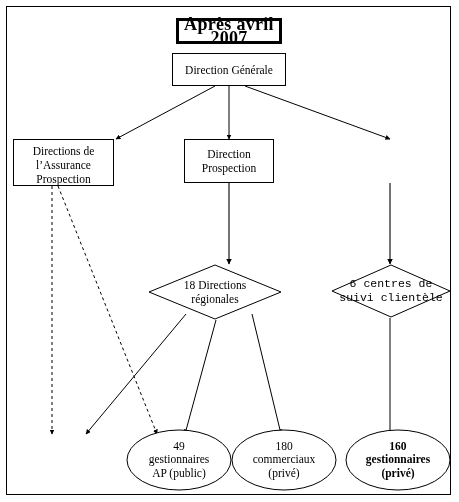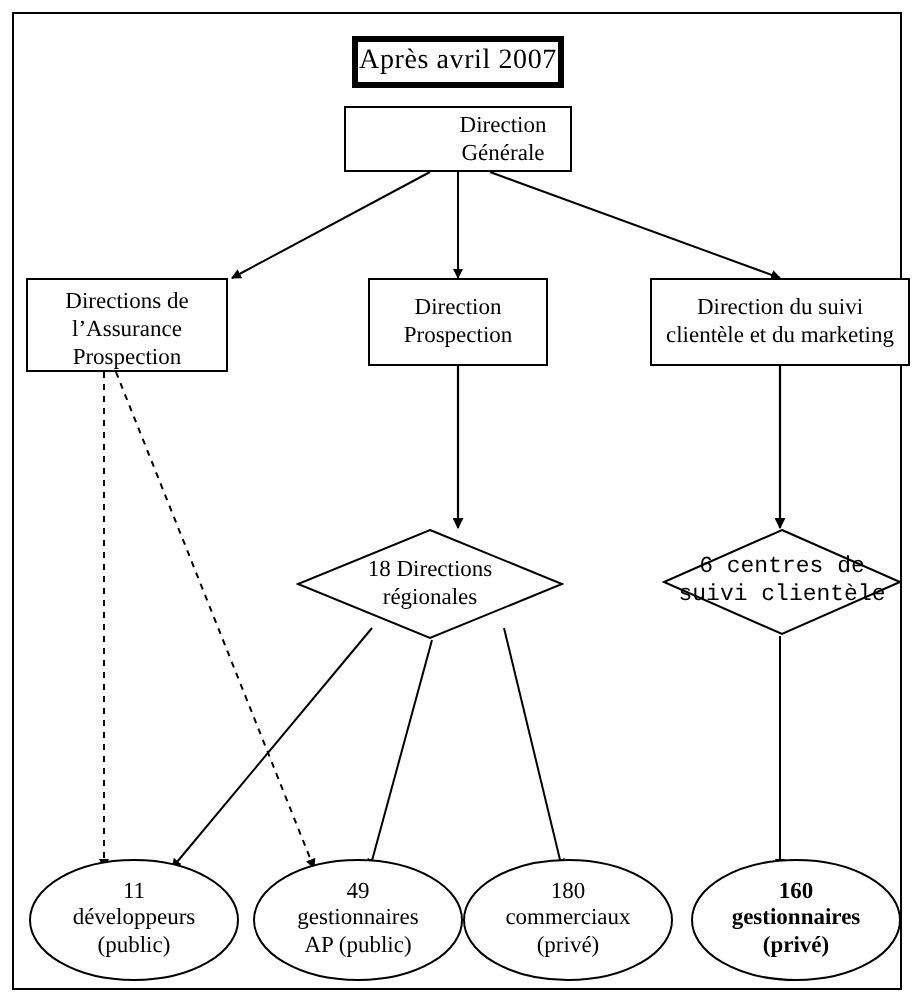--- a/index.html
+++ b/index.html
@@ -44,22 +44,22 @@
     color: #000000;
     background: #ffffff;
   }
   .box {
     border: 1.2px solid #000000;
     font-size: 11.5px;
     line-height: 14px;
   }
   .title-box {
     border: 3.5px solid #000000;
-    font-weight: normal;
-    font-size: 14px;
+    font-weight: bold;
+    font-size: 18px;
     letter-spacing: 0.3px;
   }
   .clip-text {
     align-items: flex-start;
     padding-top: 4px;
     overflow: hidden;
   }
   .diamond-wrap {
     position: absolute;
   }
@@ -137,56 +137,46 @@
 
     <line x1="186" y1="314" x2="86" y2="434" stroke="#000" stroke-width="1" marker-end="url(#arrow)"></line>
     <line x1="216" y1="320" x2="185" y2="434" stroke="#000" stroke-width="1" marker-end="url(#arrow)"></line>
     <line x1="252" y1="314" x2="281" y2="434" stroke="#000" stroke-width="1" marker-end="url(#arrow)"></line>
 
     <line x1="390" y1="318" x2="390" y2="434" stroke="#000" stroke-width="1" marker-end="url(#arrow)"></line>
   </svg>
 
   <div class="node box title-box ml" style="left:176px; top:18px; width:106px; height:26px;">Après avril 2007</div>
 
-  <div class="node box ml" style="left:172px; top:53px; width:114px; height:33px;padding-left:45px;">Direction Générale</div>
+  <div class="node box ml" style="left:172px; top:53px; width:114px; height:33px;">Direction Générale</div>
 
   <div class="node box ml clip-text" style="left:13px; top:139px; width:101px; height:47px;">Directions de
 l’Assurance
 Prospection</div>
 
   <div class="node box ml" style="left:184px; top:139px; width:90px; height:44px;">Direction
 Prospection</div>
 
-  <div class="node box ml" style="left:325px; top:139px; width:130px; height:44px;">Direction du suivi
-clientèle et du marketing</div>
 
   <div class="diamond-wrap" style="left:148px; top:264px; width:134px; height:56px;">
     <svg width="134" height="56" viewBox="0 0 134 56" xmlns="http://www.w3.org/2000/svg">
       <polygon points="67,1 133,28 67,55 1,28" fill="#ffffff" stroke="#000000" stroke-width="1"></polygon>
     </svg>
     <div class="diamond-label ml">18 Directions
 régionales</div>
   </div>
 
   <div class="diamond-wrap" style="left:331px; top:264px; width:120px; height:54px;font-family:Liberation Mono, monospace;">
     <svg width="120" height="54" viewBox="0 0 120 54" xmlns="http://www.w3.org/2000/svg">
       <polygon points="60,1 119,27 60,53 1,27" fill="#ffffff" stroke="#000000" stroke-width="1"></polygon>
     </svg>
     <div class="diamond-label ml">6 centres de
 suivi clientèle</div>
   </div>
 
-  <div class="ellipse-wrap" style="left:14px; top:429px; width:106px; height:62px;">
-    <svg width="106" height="62" viewBox="0 0 106 62" xmlns="http://www.w3.org/2000/svg">
-      <ellipse cx="53" cy="31" rx="52" ry="30" fill="#ffffff" stroke="#000000" stroke-width="1"></ellipse>
-    </svg>
-    <div class="ellipse-label ml">11
-développeurs
-(public)</div>
-  </div>
 
   <div class="ellipse-wrap" style="left:126px; top:429px; width:106px; height:62px;">
     <svg width="106" height="62" viewBox="0 0 106 62" xmlns="http://www.w3.org/2000/svg">
       <ellipse cx="53" cy="31" rx="52" ry="30" fill="#ffffff" stroke="#000000" stroke-width="1"></ellipse>
     </svg>
     <div class="ellipse-label ml">49
 gestionnaires
 AP (public)</div>
   </div>
 

